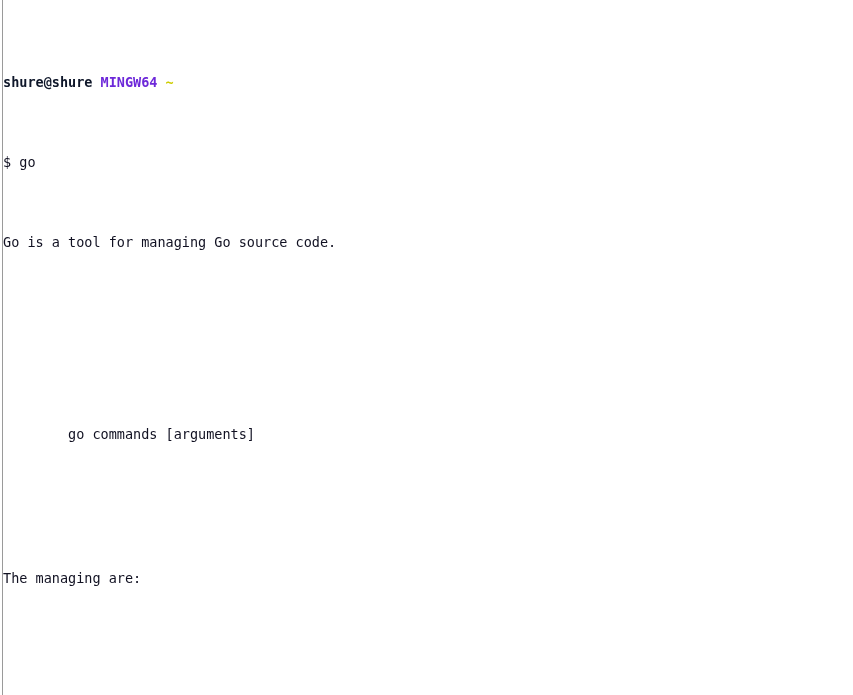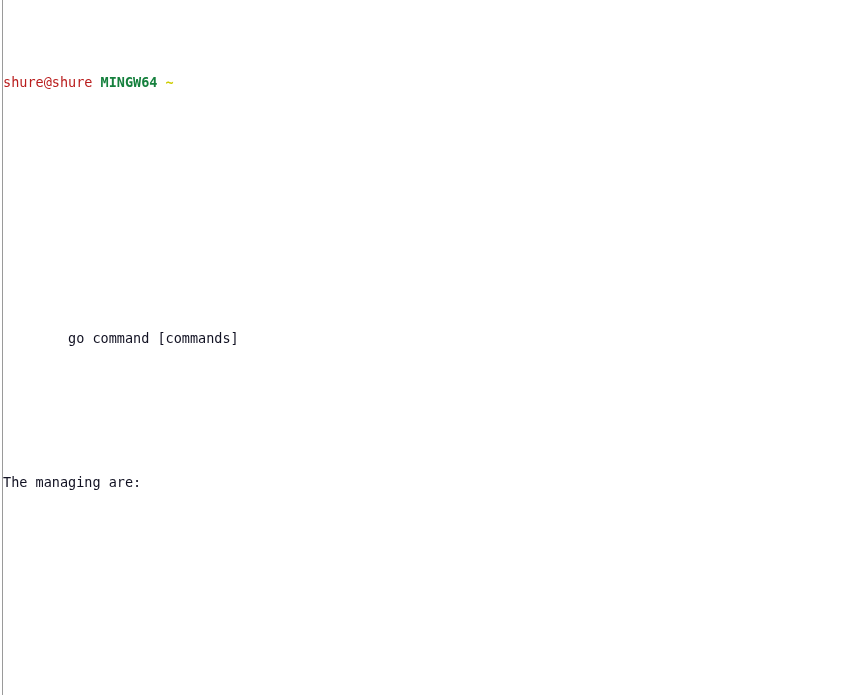--- a/index.html
+++ b/index.html
@@ -46,47 +46,49 @@
   }
 
   .line {
     display: block;
     height: 16px;
     white-space: pre;
   }
   .line.blank { height: 16px; }
 
   
-  .c-green   { color: #b91c1c; font-weight: normal; text-align: center; }
-  .c-magenta { color: #15803d; font-weight: bold; }
+  .c-green   { color: #0f172a; font-weight: bold; text-align: center; }
+  .c-magenta { color: #6d28d9; font-weight: bold; }
   .c-yellow  { color: #cdcd00; font-weight: bold; }
   .c-default { color: #111122; }
 
   .seg { white-space: pre; }
 </style>
 </head>
 <body>
 
 <div id="terminal">
   <div id="left-border"></div>
 
   <div id="screen">
 
     
     <span class="line"><span class="seg c-green">shure@shure</span><span class="seg c-default"> </span><span class="seg c-magenta">MINGW64</span><span class="seg c-default"> </span><span class="seg c-yellow">~</span></span>
 
     
+    <span class="line">$ go</span>
 
     
+    <span class="line">Go is a tool for managing Go source code.</span>
 
     <span class="line blank"> </span>
 
     
     <span class="line blank"> </span>
-    <span class="line"><span class="seg">        </span><span class="seg">go command [commands]</span></span>
+    <span class="line"><span class="seg">        </span><span class="seg">go commands [arguments]</span></span>
 
     <span class="line blank"> </span>
 
     
     <span class="line">The managing are:</span>
     <span class="line blank"> </span>
 
     
 
     

